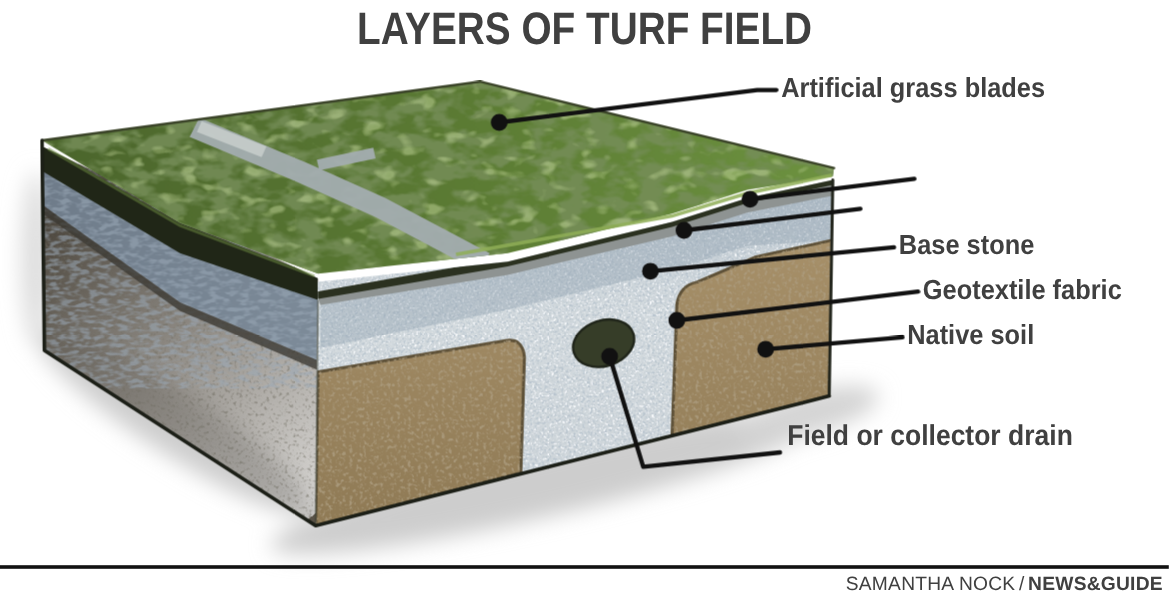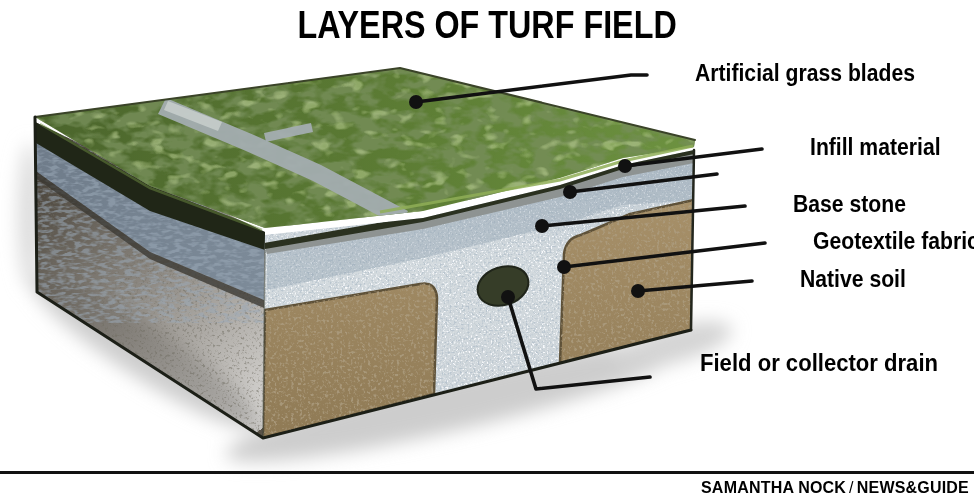--- a/index.html
+++ b/index.html
@@ -1,29 +1,29 @@
 <!DOCTYPE html>
 <html><head>
 <meta charset="utf-8">
 <style>
   html,body{margin:0;padding:0;background:#fff;}
   .stage{position:relative;width:974px;height:500px;background:#ffffff;overflow:hidden;
-         font-family:"Liberation Sans",sans-serif;color:#000000;}
+         font-family:"Liberation Sans",sans-serif;color:#404040;}
   .stage svg{position:absolute;left:0;top:0;}
   .title{position:absolute;top:4px;left:0;width:974px;text-align:center;
          font-size:38px;font-weight:bold;letter-spacing:0px;white-space:nowrap;}
   .title .cond{display:inline-block;transform:scaleX(.85);transform-origin:center;}
   .lbl{position:absolute;font-size:23px;font-weight:bold;white-space:nowrap;
-       transform:translateY(-52%);margin-left:44px;}
+       transform:translateY(-52%);}
   .lbl .cond{display:inline-block;transform:scaleX(.92);transform-origin:left center;}
   .lbl-drain{font-size:24px;}
   .rule{position:absolute;left:0;top:471px;width:974px;height:3px;background:#121212;}
   .credit{position:absolute;right:5px;top:479px;font-size:16px;white-space:nowrap;
           letter-spacing:.2px;}
-  .credit .author{font-weight:bold;}
+  .credit .author{font-weight:normal;}
   .credit .sep{font-weight:normal;margin:0 3px;}
   .credit .pub{font-weight:bold;}
 </style>
 </head>
 <body>
 
 <div class="stage">
 
   <svg width="974" height="500" viewBox="0 0 974 500">
     <defs>
@@ -185,21 +185,20 @@
       <circle cx="638" cy="291" r="7"></circle>
       <circle cx="508" cy="297" r="7"></circle>
     </g>
   </svg>
 
   <div class="title">
     <span class="cond">LAYERS OF TURF FIELD</span>
   </div>
 
   <div class="lbl" style="left:651px;top:74px;"><span class="cond">Artificial grass blades</span></div>
-  <div class="lbl" style="left:766px;top:148px;"><span class="cond">Infill material</span></div>
   <div class="lbl" style="left:769px;top:242px;"><span class="cond">Geotextile fabric</span></div>
   <div class="lbl" style="left:749px;top:205px;"><span class="cond">Base stone</span></div>
   <div class="lbl" style="left:756px;top:280px;"><span class="cond">Native soil</span></div>
   <div class="lbl lbl-drain" style="left:656px;top:364px;"><span class="cond">Field or collector drain</span></div>
 
   <div class="rule"></div>
   <div class="credit">
     <span class="author">SAMANTHA NOCK</span><span class="sep">/</span><span class="pub">NEWS&amp;GUIDE</span>
   </div>
 </div>

